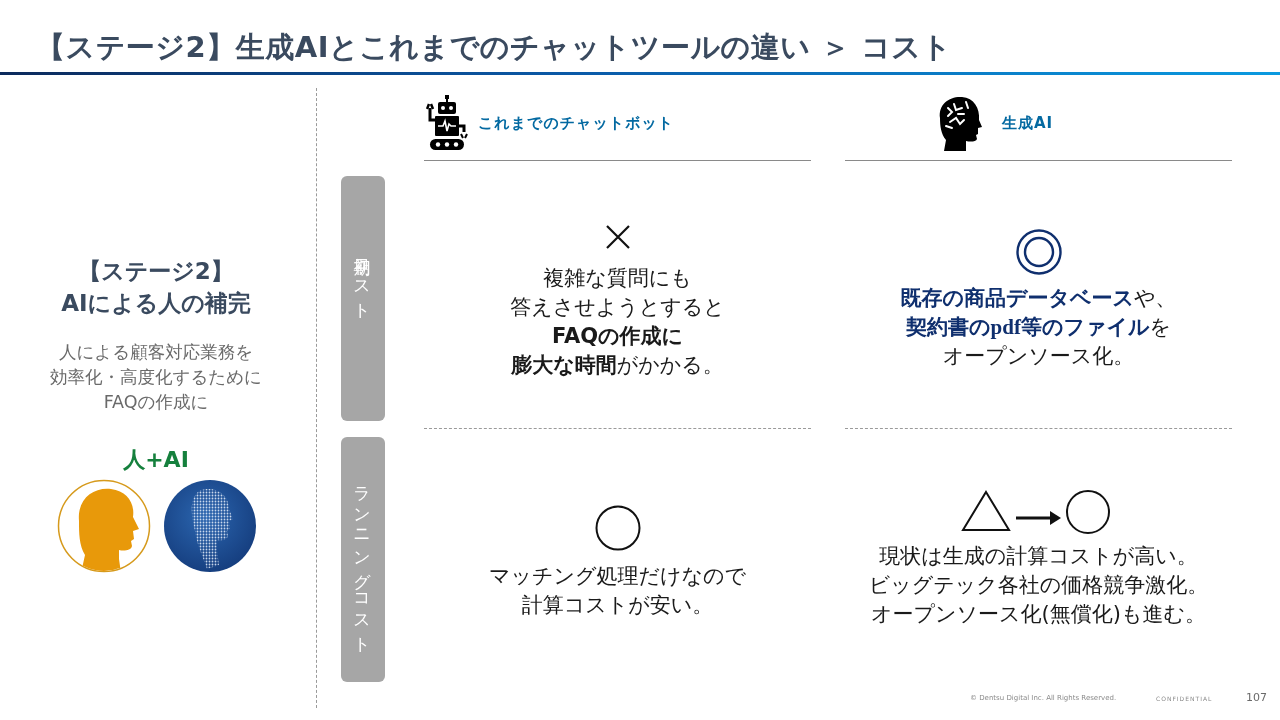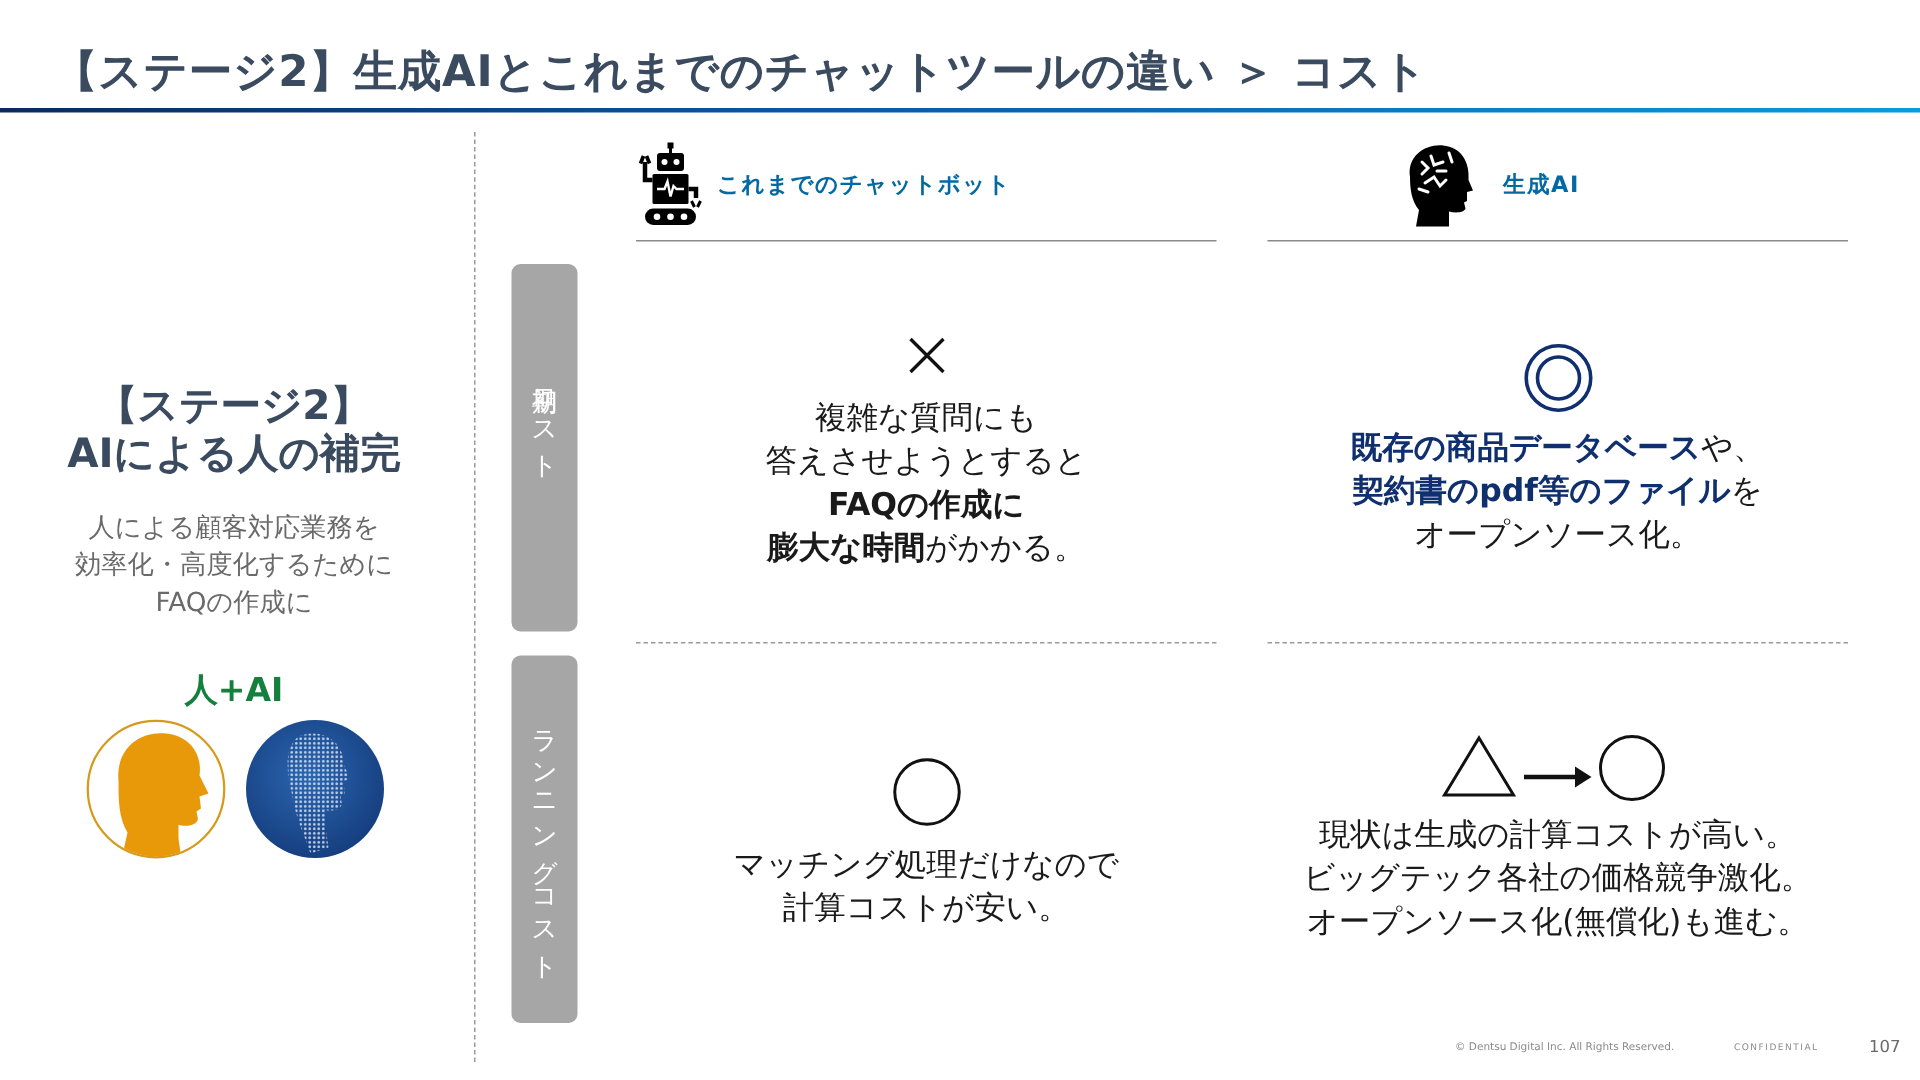--- a/index.html
+++ b/index.html
@@ -9,21 +9,21 @@
   .title {
     position: absolute; left: 36px; top: 28px;
     font-size: 29px; font-weight: bold; color: #3a4a5f; letter-spacing: 0.5px; white-space: nowrap;
   }
   .title-rule {
     position: absolute; left: 0; top: 72px; width: 1280px; height: 3px;
     background: linear-gradient(to right, #0c2a5c 0%, #0a5aa8 45%, #0a9ae0 100%);
   }
 
   .left-panel { position: absolute; left: 0; top: 255px; width: 312px; text-align: center; }
-  .stage-title { font-size: 27px; font-weight: bold; color: #3a4a5f; line-height: 32px; }
+  .stage-title { font-size: 23px; font-weight: bold; color: #3a4a5f; line-height: 32px; }
   .stage-desc { margin-top: 21px; font-size: 17.5px; color: #6a6a6a; line-height: 25px; }
   .pair-label { margin-top: 30px; font-size: 22px; font-weight: bold; color: #15803d; }
   .heads { position: relative; margin-top: 4px; height: 100px; }
   .head-human { position: absolute; left: 57px; top: 0; width: 94px; height: 94px; }
   .head-ai { position: absolute; left: 163px; top: 0; width: 94px; height: 94px; }
 
   .v-divider { position: absolute; left: 316px; top: 88px; height: 620px; border-left: 1px dashed #9a9a9a; }
 
   .row-tab {
     position: absolute; left: 341px; width: 44px; background: #a6a6a6; border-radius: 6px;
@@ -42,21 +42,21 @@
   .col-rule.old { left: 424px; width: 387px; }
   .col-rule.gen { left: 845px; width: 387px; }
 
   .row-rule { position: absolute; top: 428px; height: 0; border-top: 1px dashed #9a9a9a; }
   .row-rule.old { left: 424px; width: 387px; }
   .row-rule.gen { left: 845px; width: 387px; }
 
   .cell { position: absolute; text-align: center; font-size: 21px; line-height: 29px; color: #1a1a1a; }
   .cell .mark { display: block; margin: 0 auto; }
   .cell b { font-weight: bold; }
-  .cell .blue { color: #0f2f6e; font-weight: bold; }
+  .cell .blue { color: #0f2f6e; font-weight: bold; font-family: Liberation Serif, serif; }
 
   .cell.old-initial { left: 424px; width: 387px; top: 222px; }
   .cell.gen-initial { left: 845px; width: 387px; top: 228px; }
   .cell.old-running { left: 424px; width: 387px; top: 504px; }
   .cell.gen-running { left: 845px; width: 387px; top: 488px; }
 
   .footer { position: absolute; top: 694px; font-size: 7px; color: #8a8a8a; }
   .footer.copy { left: 970px; }
   .footer.conf { left: 1156px; letter-spacing: 1px; font-size: 6px; top: 695px; }
   .footer.page { left: 1246px; font-size: 11px; top: 691px; color: #6a6a6a; }

